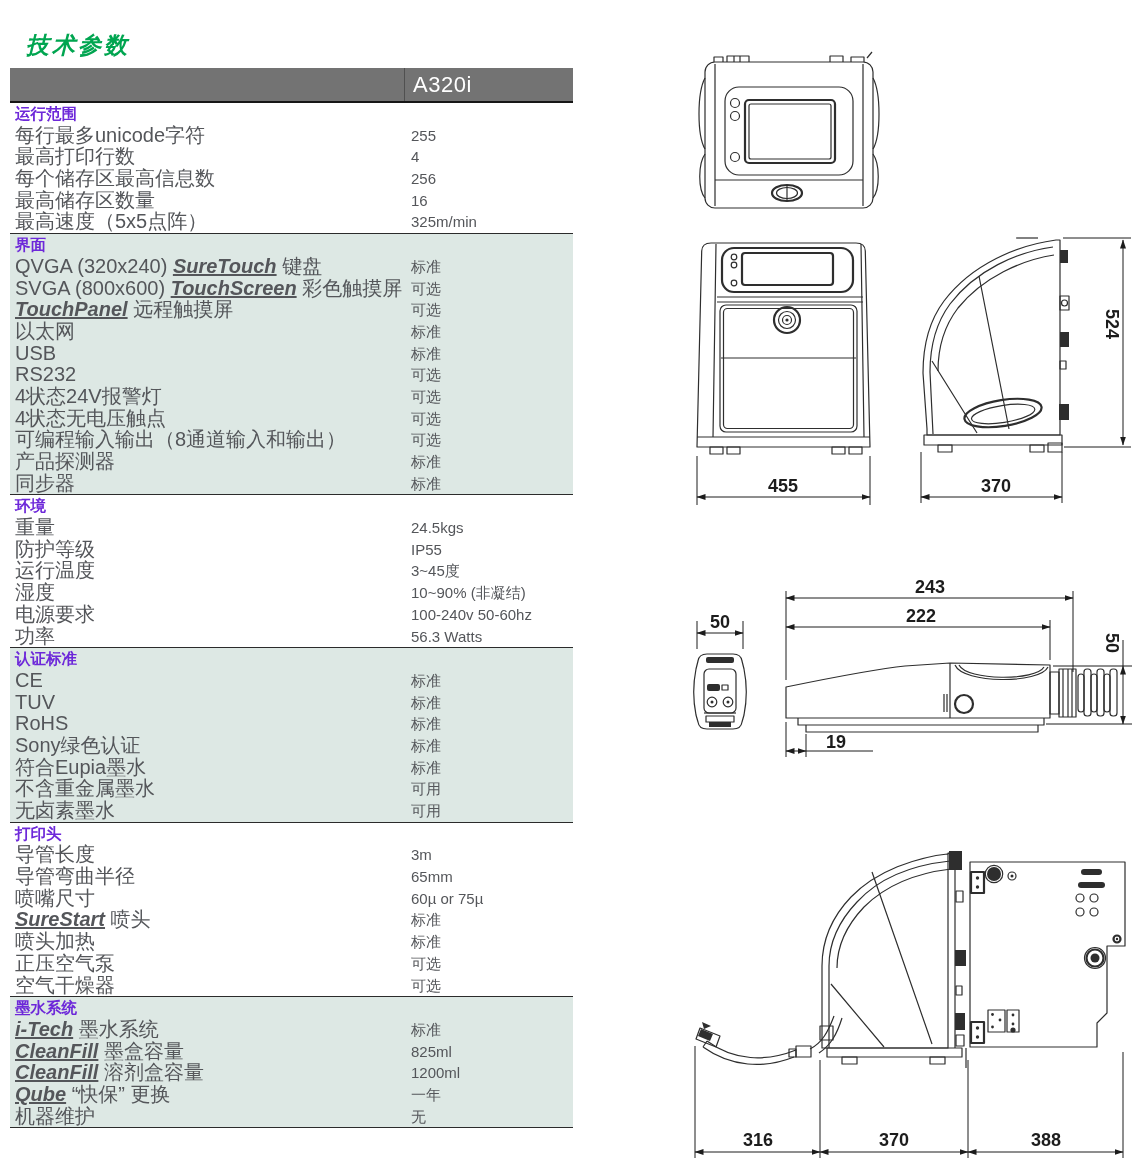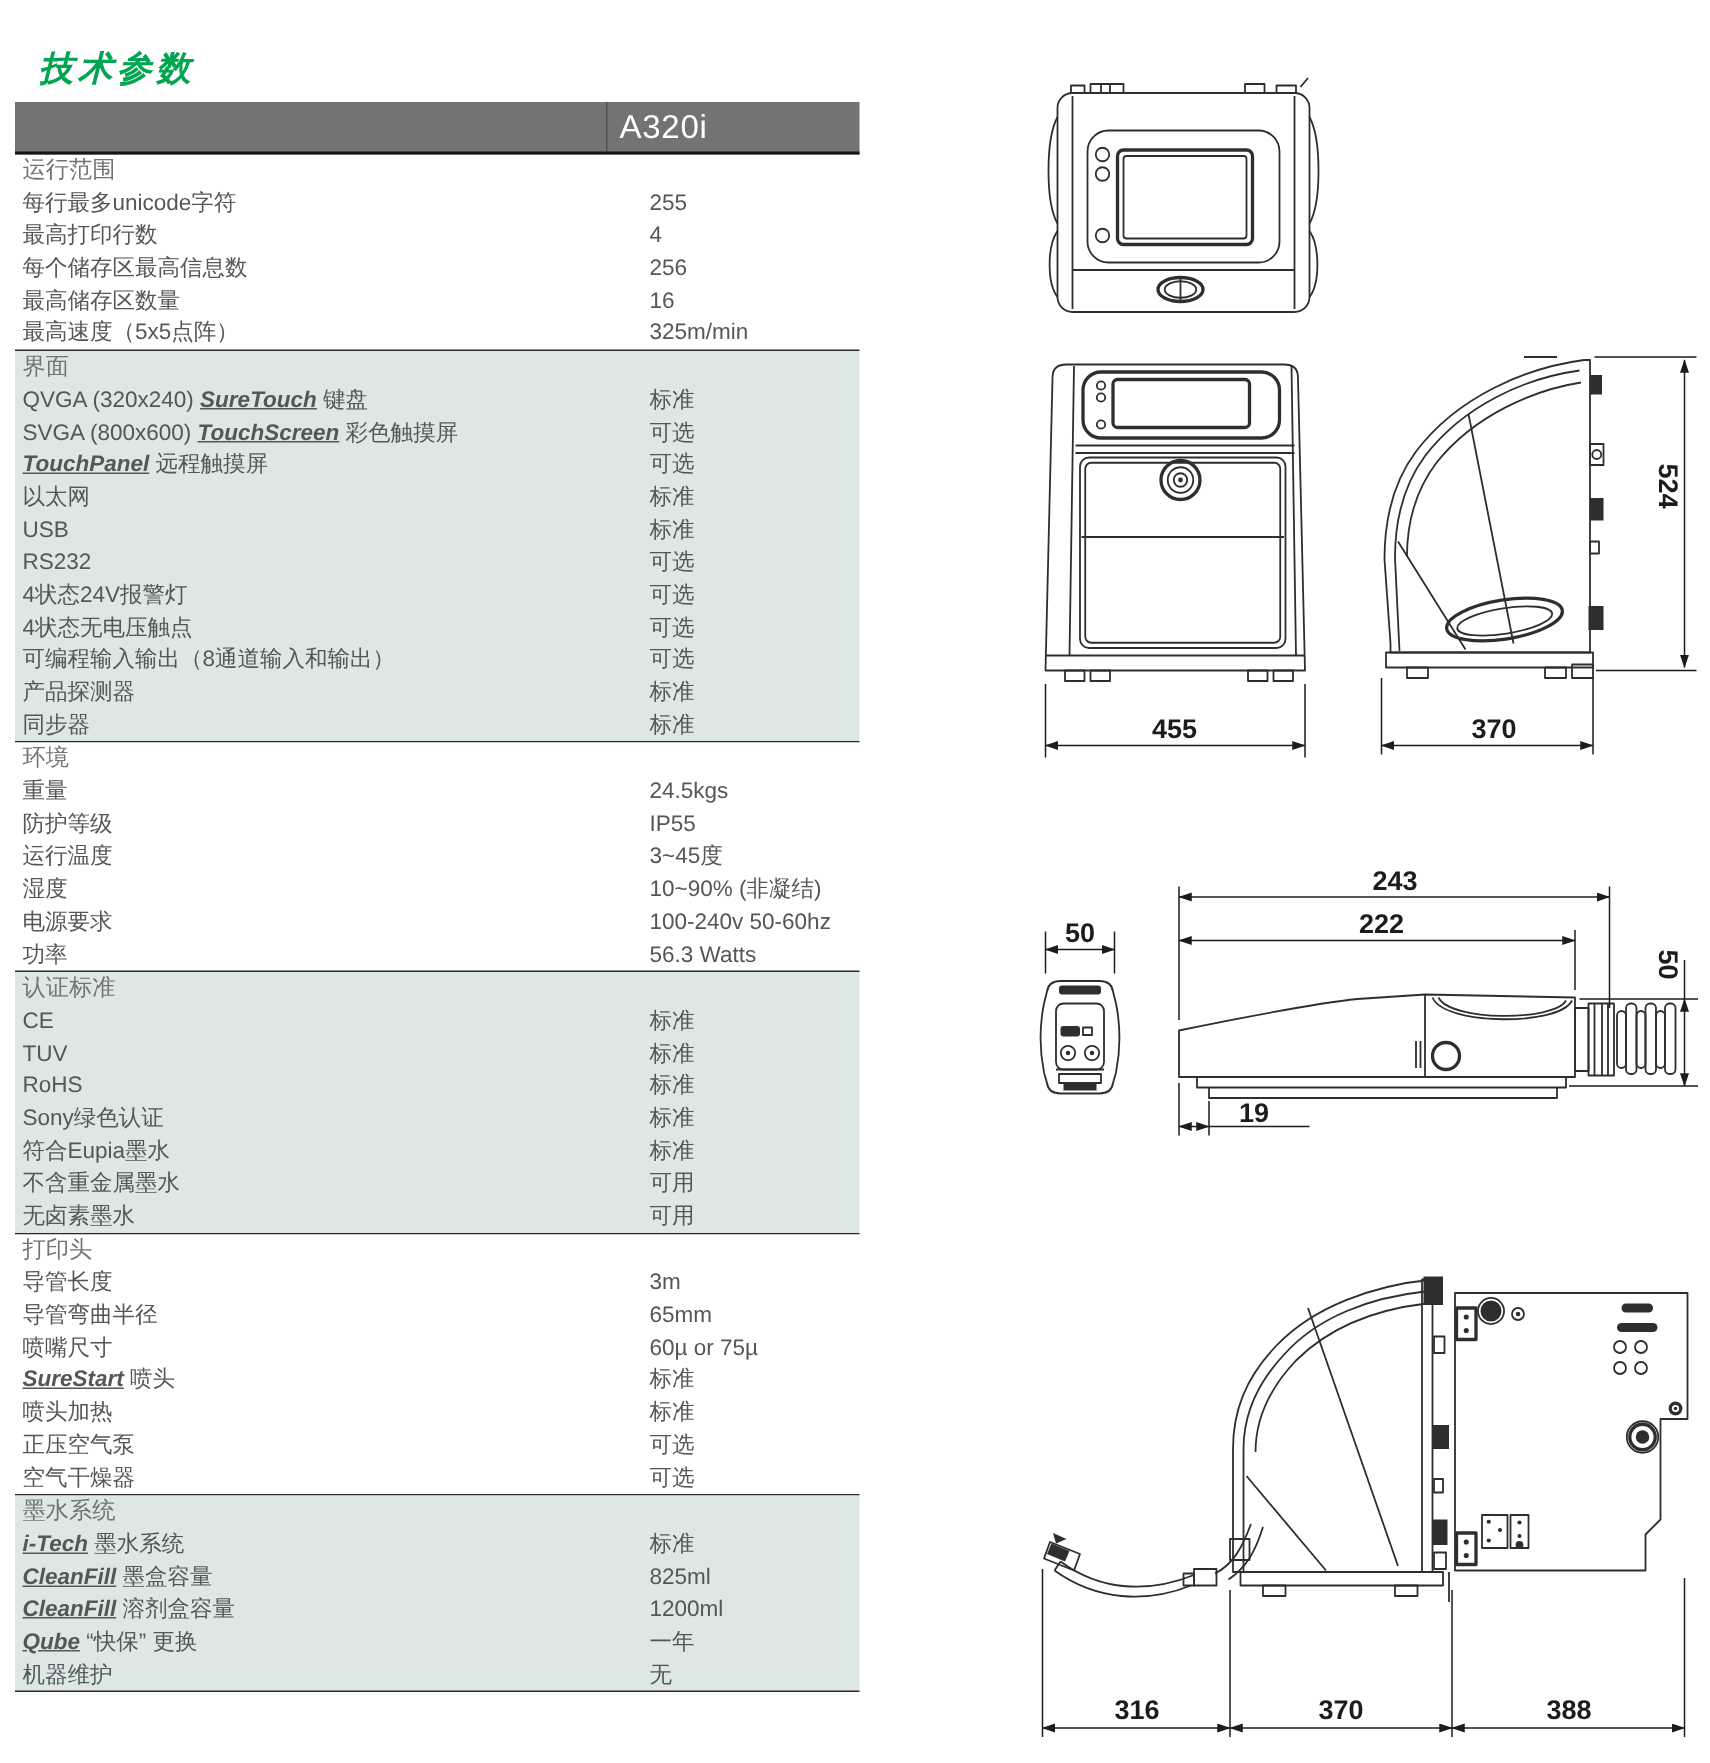--- a/index.html
+++ b/index.html
@@ -24,23 +24,23 @@
     content:""; position:absolute; left:394px; top:0; bottom:0; width:1px;
     background:rgba(0,0,0,.30);
   }
   .table-header .model {
     position:absolute; left:403px; top:0; line-height:33px;
     color:#ffffff; font-size:22px; font-weight:400; letter-spacing:.5px;
   }
   .section { border-bottom:1.5px solid #2b2b2b; background:#ffffff; }
   .section.shaded { background:#dde8e4; }
   .row { position:relative; height:21.7px; line-height:21.7px; white-space:nowrap; }
-  .row .lab { position:absolute; left:5px; top:0; font-size:15px; color:#54565a; }
-  .row .val { position:absolute; left:401px; top:0; font-size:15px; color:#54565a;margin-left:22px; }
-  .row.title-row { font-size:15.5px; font-weight:normal; color:#737373; padding-left:5px; }
+  .row .lab { position:absolute; left:5px; top:0; font-size:20px; color:#54565a; }
+  .row .val { position:absolute; left:401px; top:0; font-size:15px; color:#54565a; }
+  .row.title-row { font-size:15.5px; font-weight:bold; color:#6d28d9; padding-left:5px; }
   .brand { font-weight:bold; font-style:italic;text-decoration:underline; }
   
   .drawings { position:absolute; left:660px; top:30px; }
   .drawings .s  { fill:none; stroke:#2e2e2e; stroke-width:1.2; stroke-linejoin:round; stroke-linecap:butt; }
   .drawings .s2 { fill:none; stroke:#2e2e2e; stroke-width:2.2; stroke-linejoin:round; }
   .drawings .f  { fill:#2e2e2e; stroke:none; }
   .drawings .dim { fill:none; stroke:#1c1c1c; stroke-width:1; }
   .drawings .dlab {
     font-family:"Liberation Sans", sans-serif; font-weight:bold;
     font-size:18px; fill:#1c1c1c; stroke:none;

